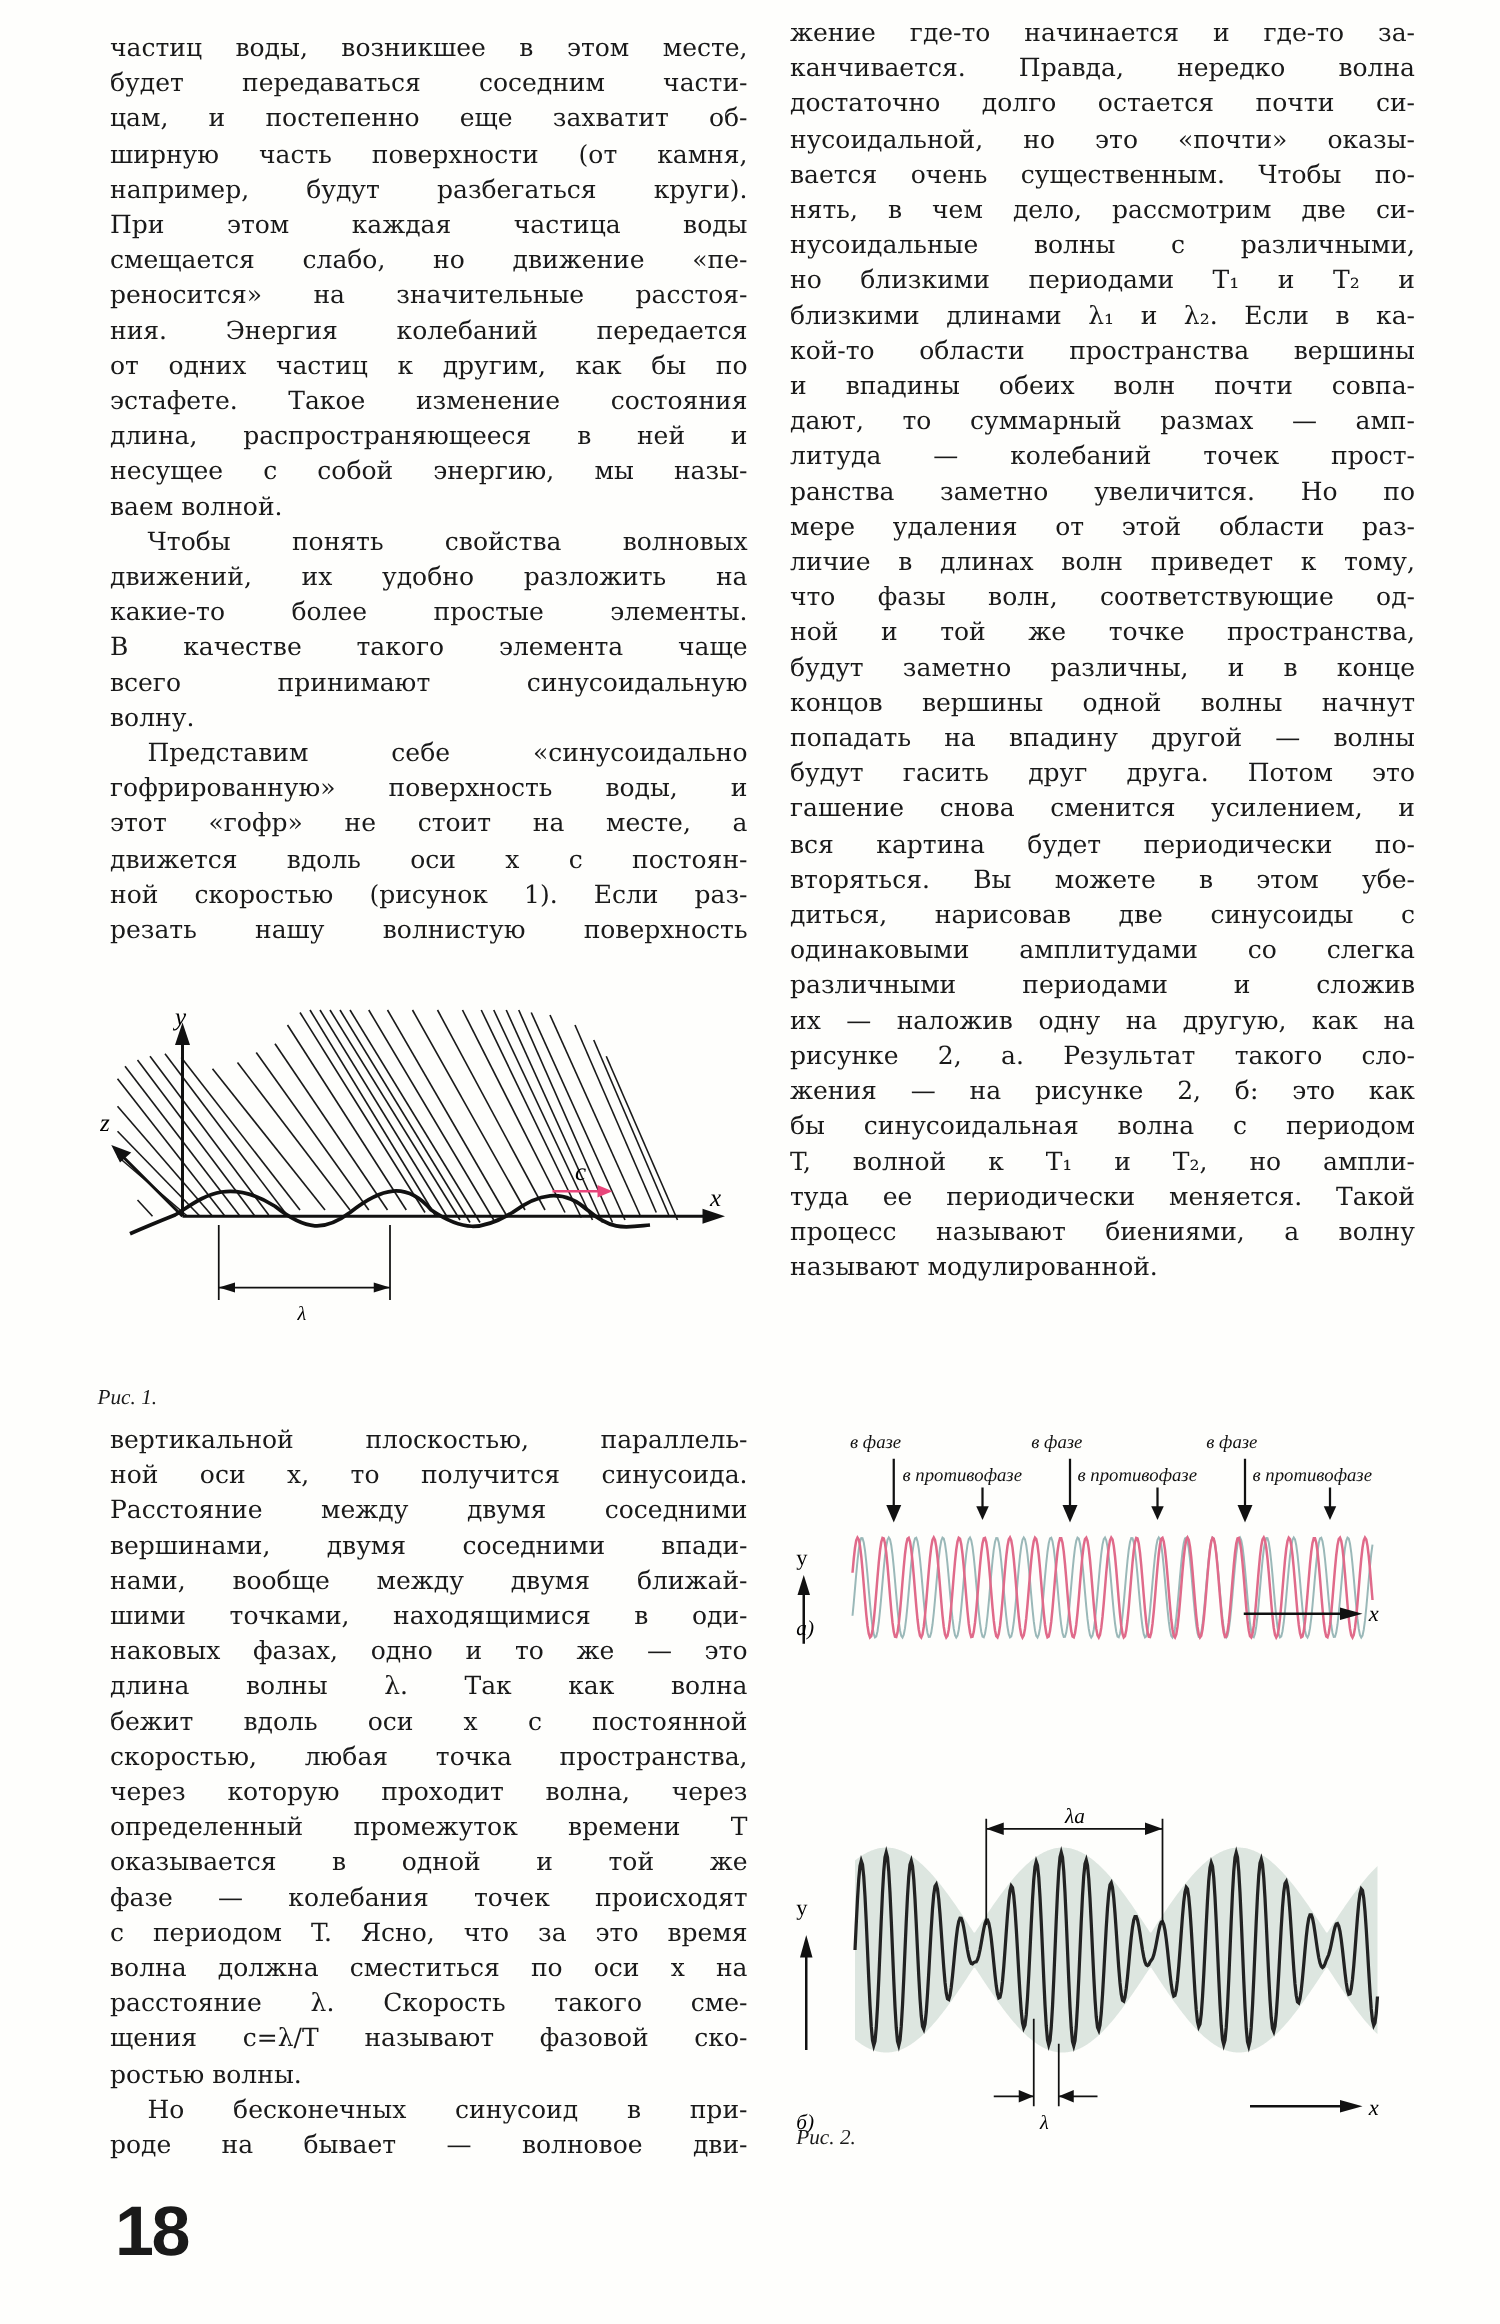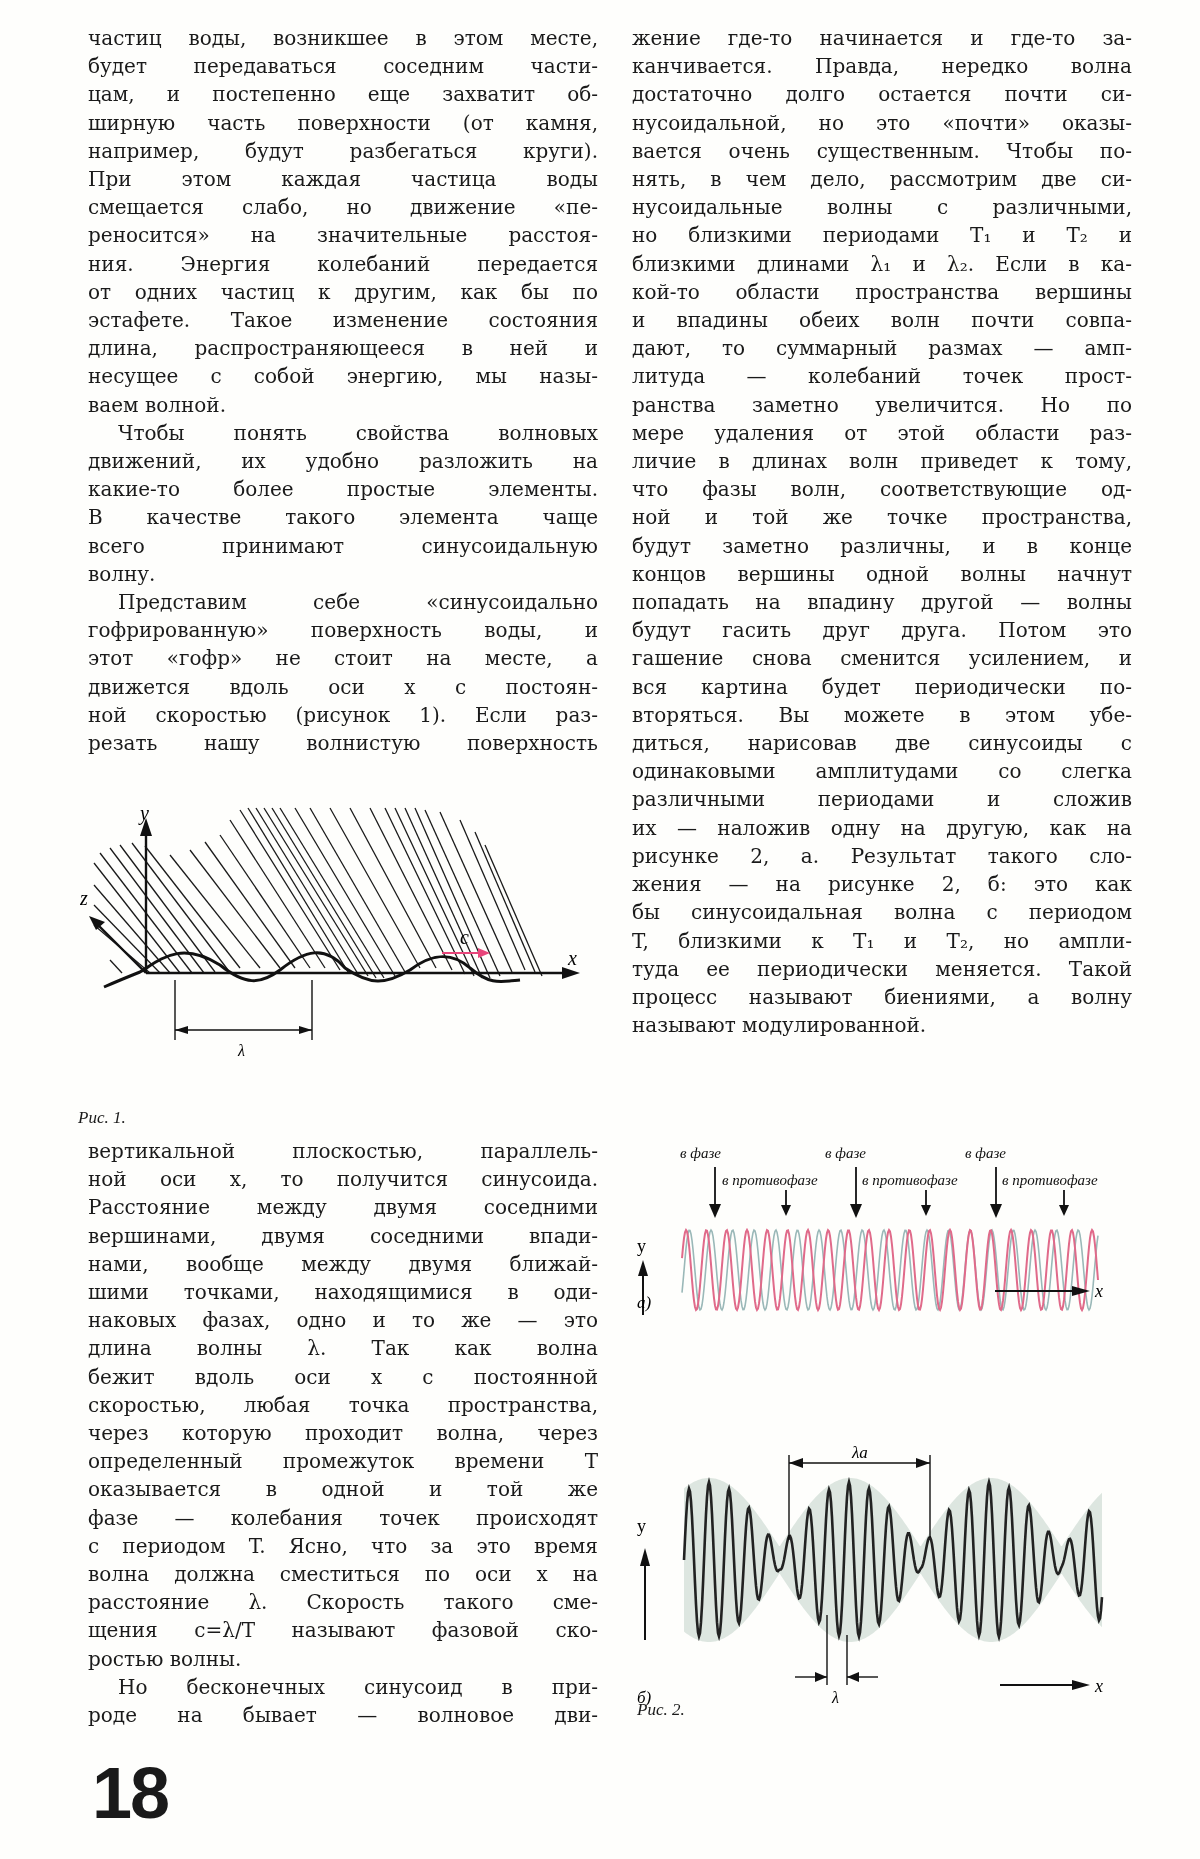--- a/index.html
+++ b/index.html
@@ -4,23 +4,23 @@
 <style>
   html, body { margin:0; padding:0; }
   body { width:1200px; height:1859px; background:#fefefc; position:relative; overflow:hidden;
          font-family:"DejaVu Serif","Liberation Serif",serif; color:#1a1a1a; }
   .col { position:absolute; font-size:20px; line-height:28.2px; }
   .col p { margin:0; text-align:justify; text-align-last:justify; }
   .col p.last { text-align-last:left; }
   .ind { text-indent:30px; }
   #colL1 { left:88px; top:24px; width:510px; }
   #colL2 { left:88px; top:1124px; width:510px;margin-top:13px; }
-  #colR  { left:632px; top:24px; width:500px; }
+  #colR  { left:632px; top:12px; width:500px; }
   .caption { position:absolute; font-style:italic; font-size:17px; font-family:"Liberation Serif",serif; }
-  #pagenum { position:absolute; left:92px; top:1752px; font-family:"Liberation Sans",sans-serif; font-size:72px; font-weight:bold; letter-spacing:-2px; }
+  #pagenum { position:absolute; left:92px; top:1752px; font-family:"Liberation Sans",sans-serif; font-size:56px; font-weight:bold; letter-spacing:-2px; }
   svg { position:absolute; }
 </style>
 </head>
 <body>
 
 <div id="colL1" class="col">
   <p>частиц воды, возникшее в этом месте,</p>
   <p>будет передаваться соседним части-</p>
   <p>цам, и постепенно еще захватит об-</p>
   <p>ширную часть поверхности (от камня,</p>
@@ -166,21 +166,21 @@
   <p>гашение снова сменится усилением, и</p>
   <p>вся картина будет периодически по-</p>
   <p>вторяться. Вы можете в этом убе-</p>
   <p>диться, нарисовав две синусоиды с</p>
   <p>одинаковыми амплитудами со слегка</p>
   <p>различными периодами и сложив</p>
   <p>их — наложив одну на другую, как на</p>
   <p>рисунке 2, а. Результат такого сло-</p>
   <p>жения — на рисунке 2, б: это как</p>
   <p>бы синусоидальная волна с периодом</p>
-  <p>T, близкими к T₁ и T₂, но ампли-</p>
+  <p>T, волной к T₁ и T₂, но ампли-</p>
   <p>туда ее периодически меняется. Такой</p>
   <p>процесс называют биениями, а волну</p>
   <p class="last">называют модулированной.</p>
 </div>
 
 <svg style="left:620px;top:1110px" width="560" height="260" viewBox="0 0 560 260">
   <g font-family="Liberation Serif, serif" font-style="italic" font-size="15" fill="#111">
     <text x="60" y="48">в фазе</text>
     <text x="205" y="48">в фазе</text>
     <text x="345" y="48">в фазе</text>

